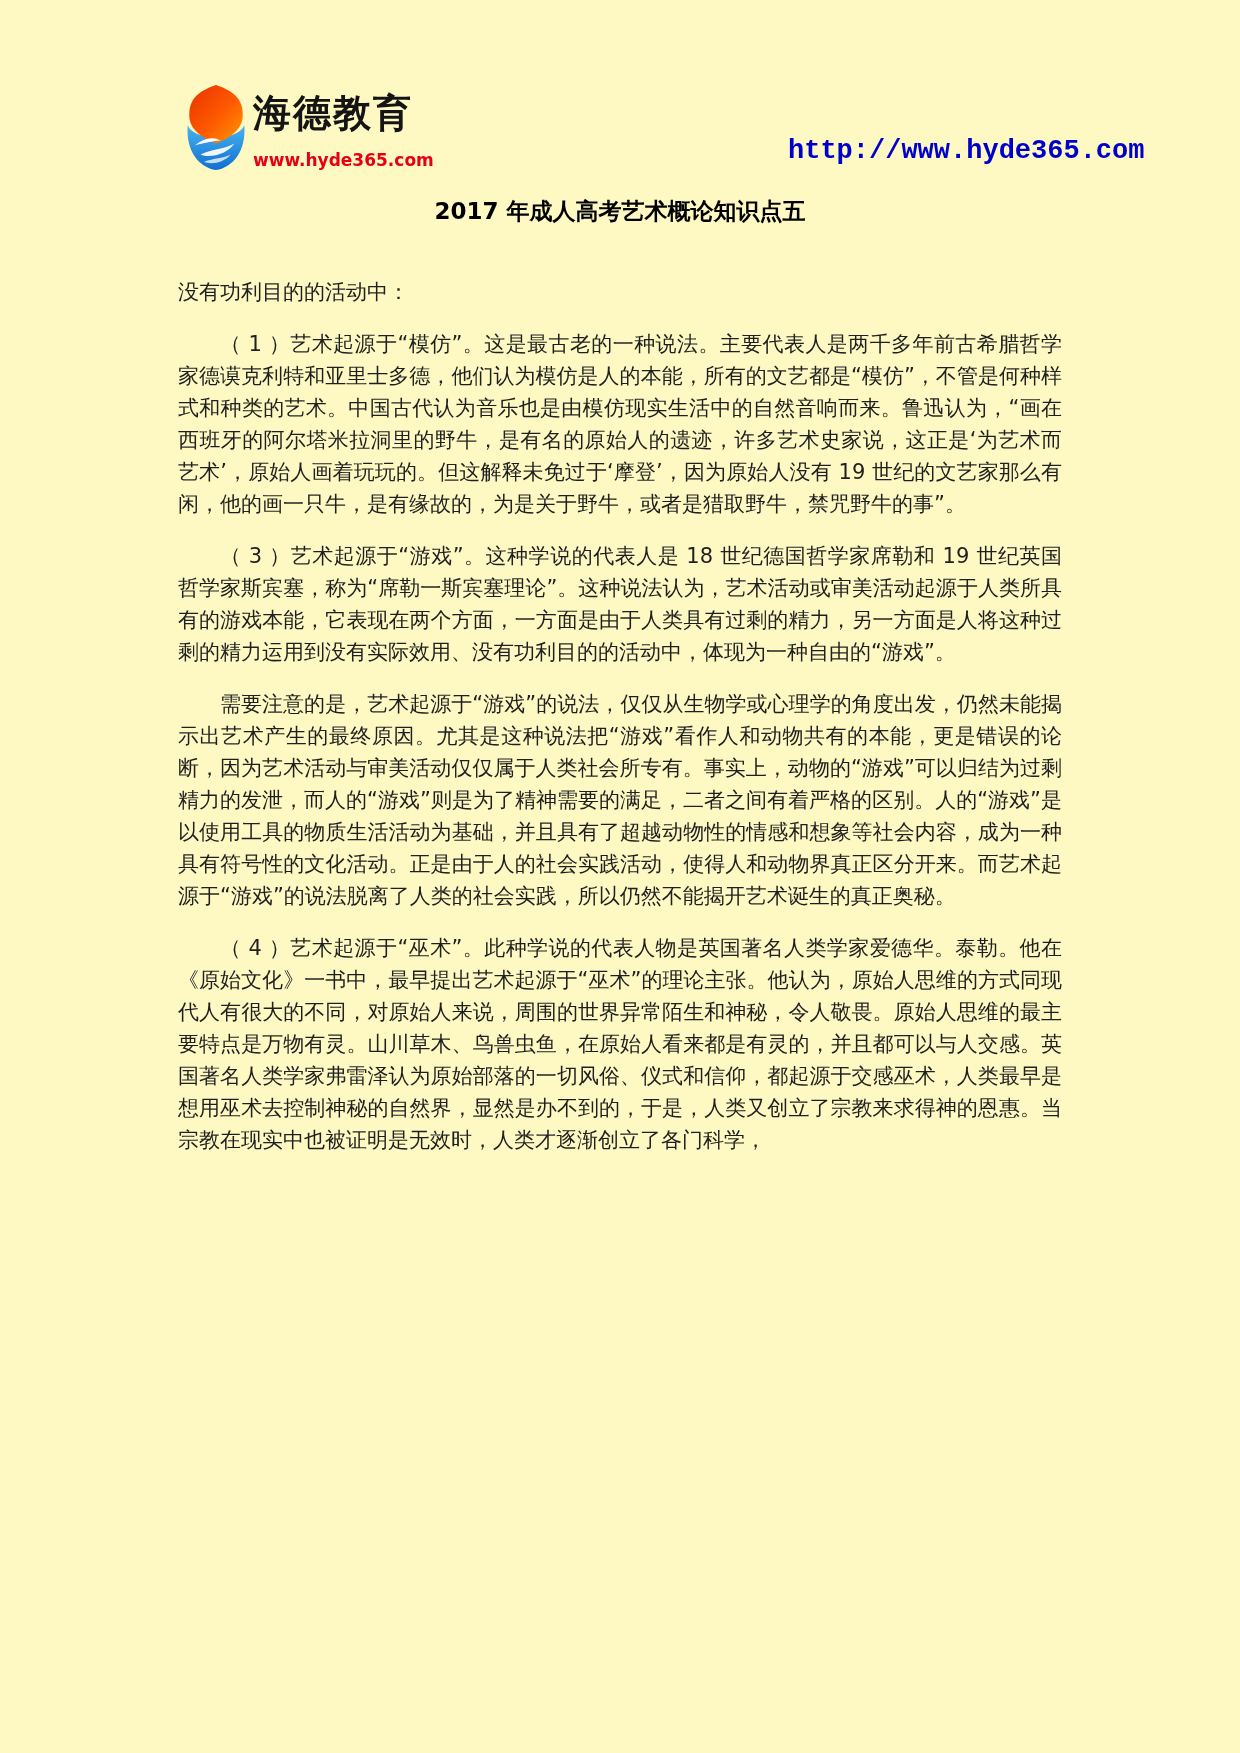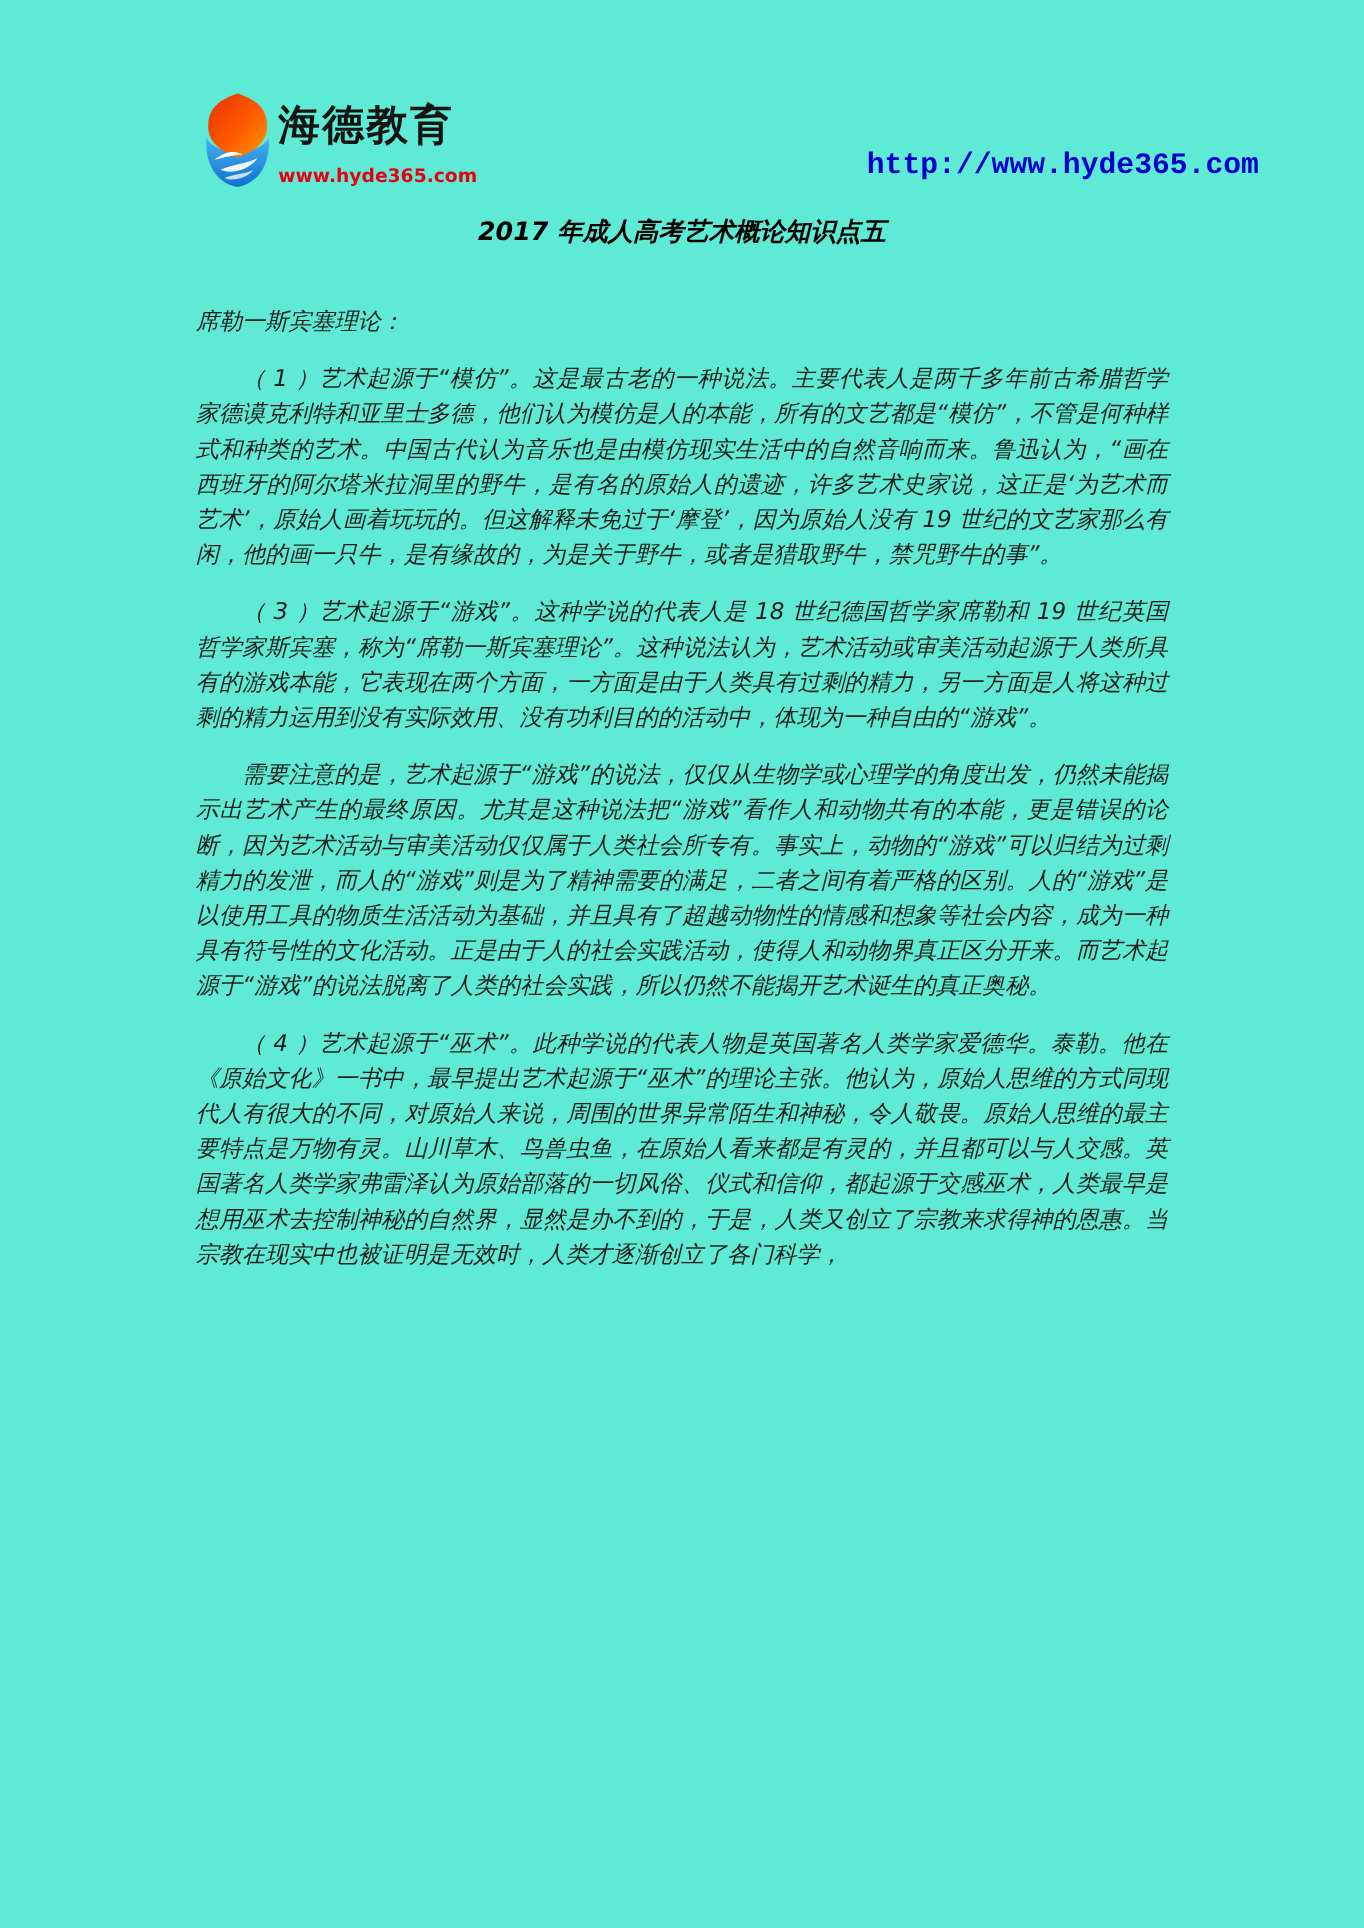--- a/index.html
+++ b/index.html
@@ -7,21 +7,21 @@
     width: 1240px;
     height: 1753px;
     background: #ffffff;
     position: relative;
     overflow: hidden;
     font-family: "DejaVu Sans", sans-serif;
   }
   .page {
     position: absolute;
     inset: 0;
-    background: #5eead4;
+    background: #fef9c3;
   }
   
   .logo {
     position: absolute;
     left: 184px;
     top: 82px;
     display: flex;
     align-items: flex-start;
   }
   .logo-icon {
@@ -60,21 +60,20 @@
     text-decoration: none;
     white-space: nowrap;
   }
   
   .doc {
     position: absolute;
     left: 178px;
     top: 196px;
     width: 884px;
     color: #1f1f1f;
-    font-style: italic;
   }
   .doc-title {
     text-align: center;
     font-size: 23px;
     font-weight: bold;
     color: #000000;
     margin: 0 0 50px 0;
     line-height: 30px;
   }
   .para {
@@ -114,21 +113,21 @@
       <div class="logo-name">海德教育</div>
       <div class="logo-url">www.hyde365.com</div>
     </div>
   </div>
 
   <a class="site-link" href="#">http://www.hyde365.com</a>
 
   <div class="doc">
     <h1 class="doc-title">2017 年成人高考艺术概论知识点五</h1>
     <div id="paragraphs">
-        <p class="para">席勒一斯宾塞理论：</p>
+        <p class="para">没有功利目的的活动中：</p>
         <p class="para indent">（ 1 ）艺术起源于“模仿”。这是最古老的一种说法。主要代表人是两千多年前古希腊哲学家德谟克利特和亚里士多德，他们认为模仿是人的本能，所有的文艺都是“模仿”，不管是何种样式和种类的艺术。中国古代认为音乐也是由模仿现实生活中的自然音响而来。鲁迅认为，“画在西班牙的阿尔塔米拉洞里的野牛，是有名的原始人的遗迹，许多艺术史家说，这正是‘为艺术而艺术’，原始人画着玩玩的。但这解释未免过于‘摩登’，因为原始人没有 19 世纪的文艺家那么有闲，他的画一只牛，是有缘故的，为是关于野牛，或者是猎取野牛，禁咒野牛的事”。</p>
         <p class="para indent">（ 3 ）艺术起源于“游戏”。这种学说的代表人是 18 世纪德国哲学家席勒和 19 世纪英国哲学家斯宾塞，称为“席勒一斯宾塞理论”。这种说法认为，艺术活动或审美活动起源于人类所具有的游戏本能，它表现在两个方面，一方面是由于人类具有过剩的精力，另一方面是人将这种过剩的精力运用到没有实际效用、没有功利目的的活动中，体现为一种自由的“游戏”。</p>
         <p class="para indent">需要注意的是，艺术起源于“游戏”的说法，仅仅从生物学或心理学的角度出发，仍然未能揭示出艺术产生的最终原因。尤其是这种说法把“游戏”看作人和动物共有的本能，更是错误的论断，因为艺术活动与审美活动仅仅属于人类社会所专有。事实上，动物的“游戏”可以归结为过剩精力的发泄，而人的“游戏”则是为了精神需要的满足，二者之间有着严格的区别。人的“游戏”是以使用工具的物质生活活动为基础，并且具有了超越动物性的情感和想象等社会内容，成为一种具有符号性的文化活动。正是由于人的社会实践活动，使得人和动物界真正区分开来。而艺术起源于“游戏”的说法脱离了人类的社会实践，所以仍然不能揭开艺术诞生的真正奥秘。</p>
         <p class="para indent">（ 4 ）艺术起源于“巫术”。此种学说的代表人物是英国著名人类学家爱德华。泰勒。他在《原始文化》一书中，最早提出艺术起源于“巫术”的理论主张。他认为，原始人思维的方式同现代人有很大的不同，对原始人来说，周围的世界异常陌生和神秘，令人敬畏。原始人思维的最主要特点是万物有灵。山川草木、鸟兽虫鱼，在原始人看来都是有灵的，并且都可以与人交感。英国著名人类学家弗雷泽认为原始部落的一切风俗、仪式和信仰，都起源于交感巫术，人类最早是想用巫术去控制神秘的自然界，显然是办不到的，于是，人类又创立了宗教来求得神的恩惠。当宗教在现实中也被证明是无效时，人类才逐渐创立了各门科学，</p>
       </div>
   </div>
 
 </div>
 
 </body></html>

